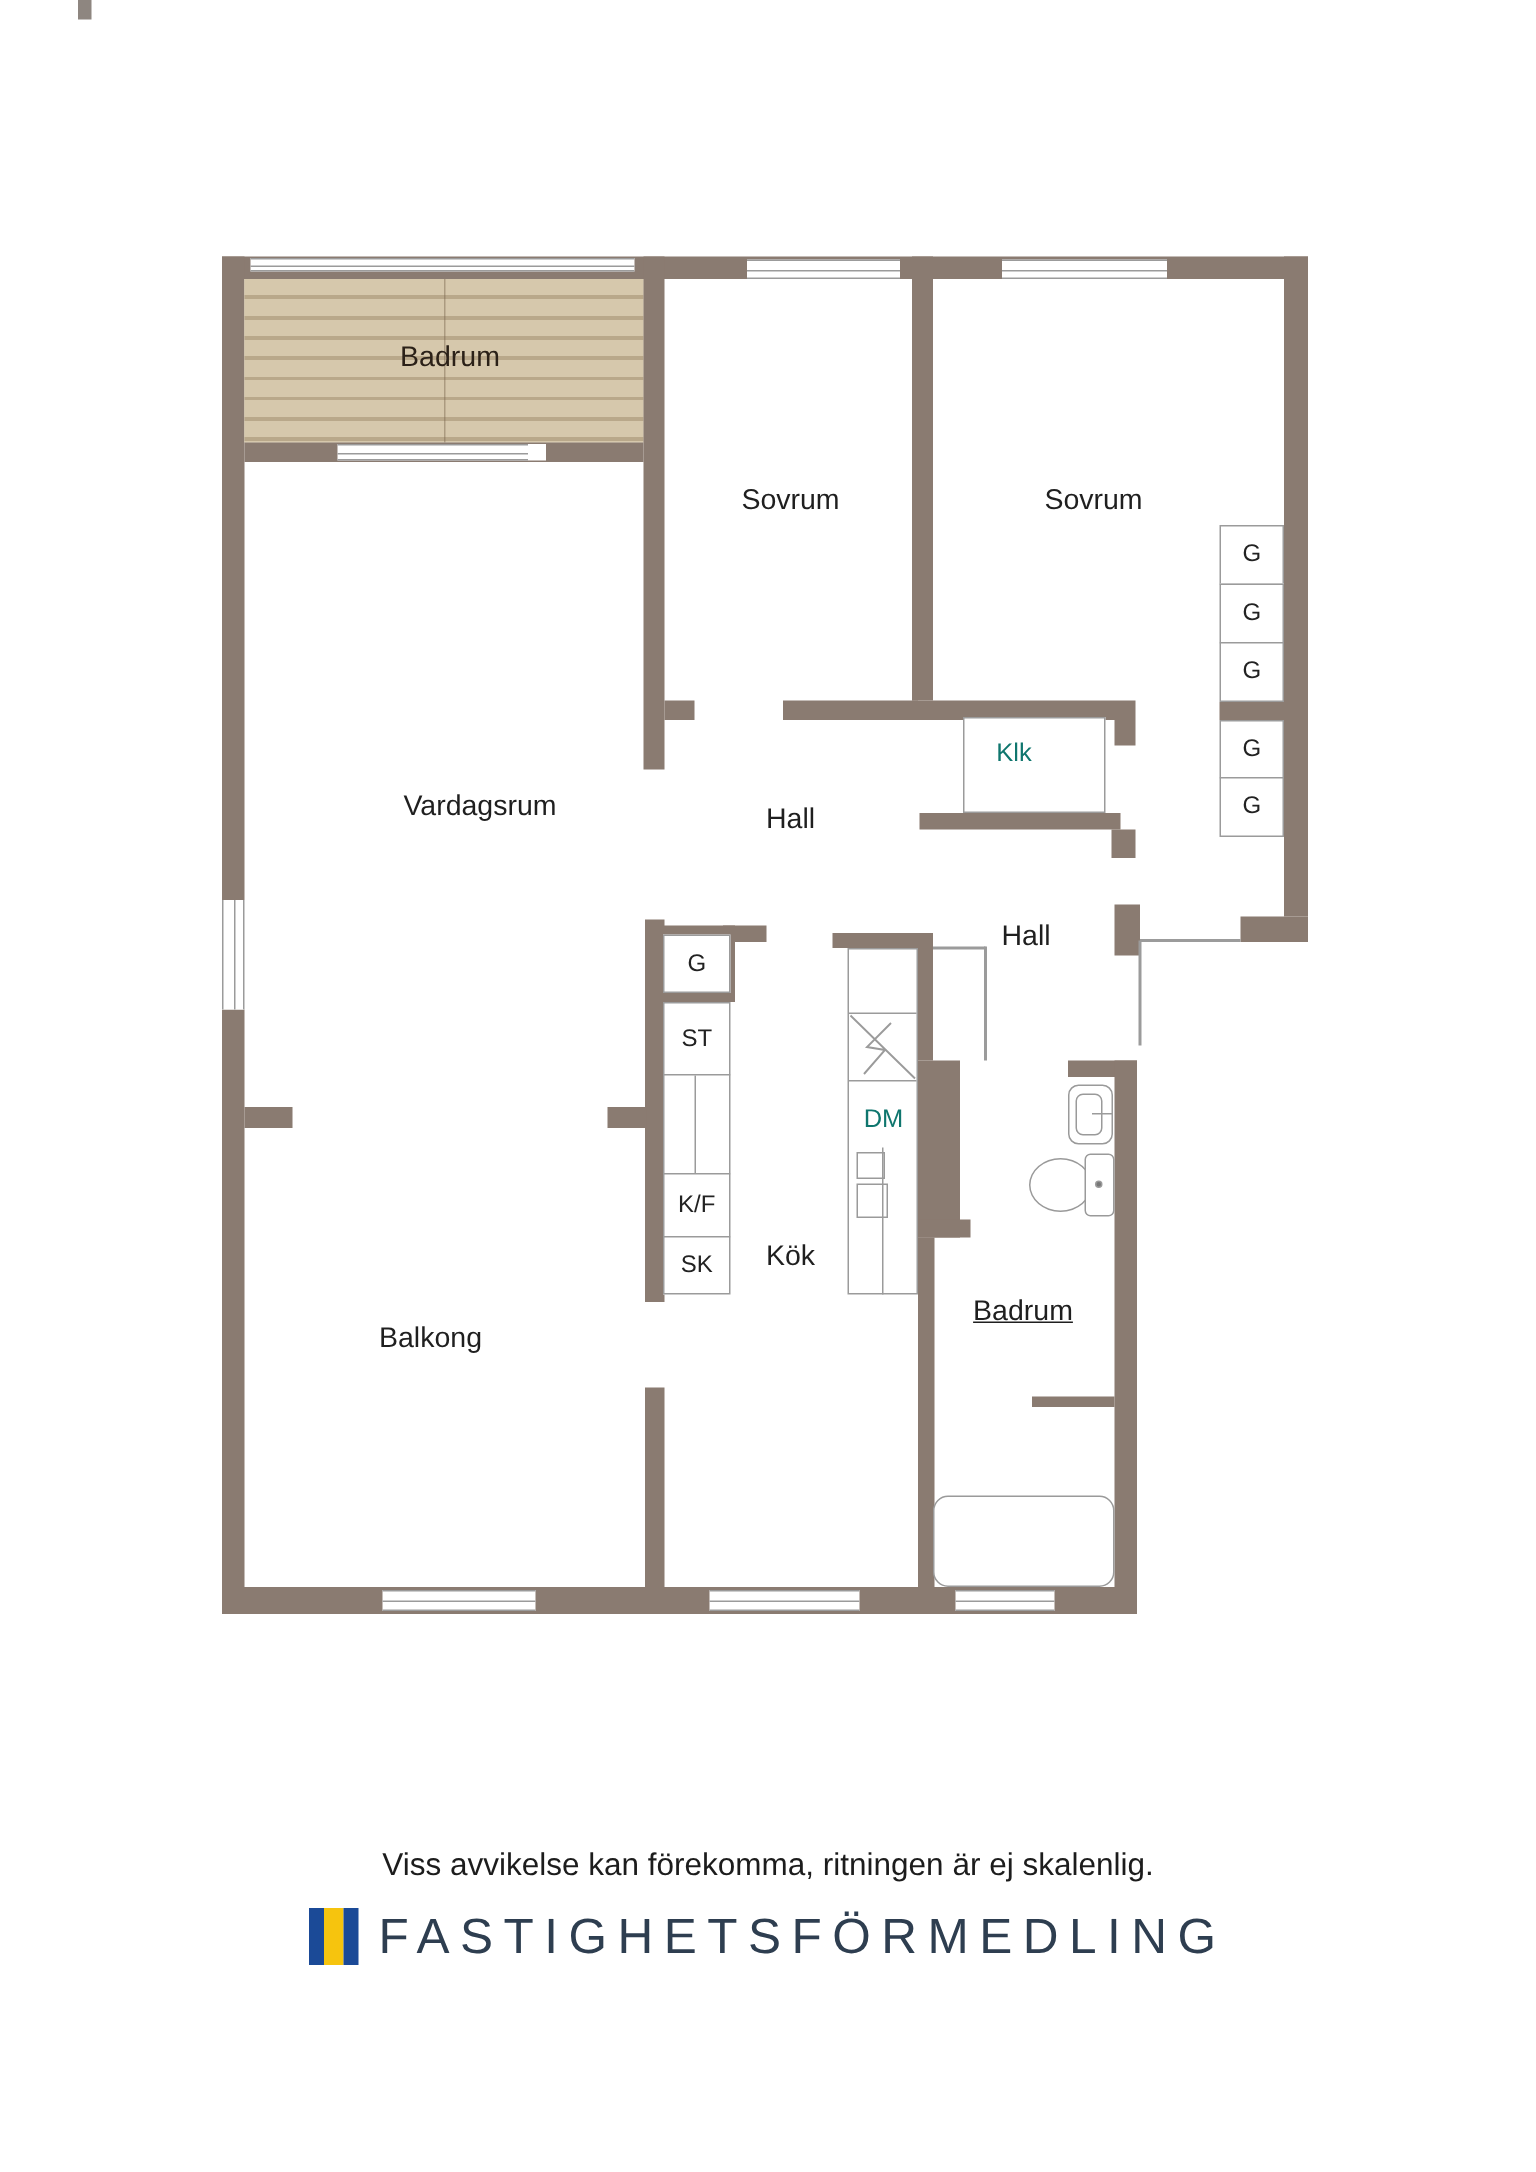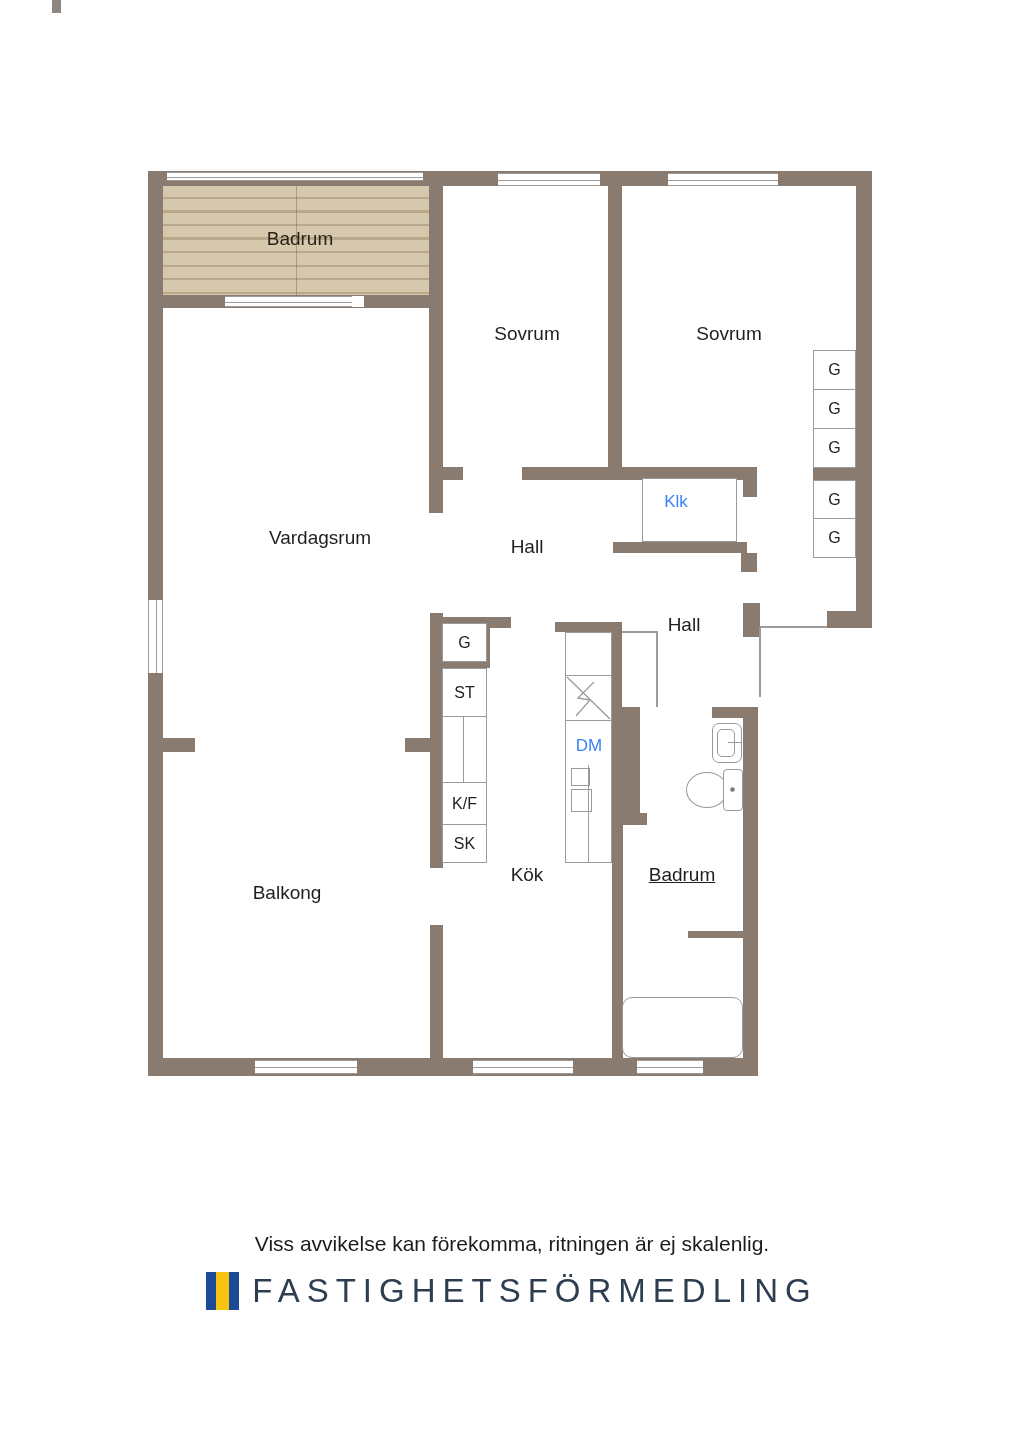--- a/index.html
+++ b/index.html
@@ -4,21 +4,21 @@
 <style>
   html,body{margin:0;padding:0;background:#fff;}
   .page{position:relative;width:1024px;height:1448px;background:#ffffff;overflow:hidden;
         font-family:"Liberation Sans",sans-serif;}
   .wall{position:absolute;background:#8a7b71;}
   .wood{position:absolute;background-color:#d0c2a6;
         background-image:repeating-linear-gradient(to bottom,#d6c8ac 0 11px,#b9a88a 11px 13.5px);}
   .wood:after{content:"";position:absolute;left:133px;top:0;bottom:0;width:1px;background:rgba(120,100,75,.45);}
   .lbl{position:absolute;transform:translate(-50%,-50%);font-size:19px;color:#1f1f1f;white-space:nowrap;}
   .lbl.small{font-size:17px;}
-  .lbl.navy{color:#3b82f6;text-align:center;}
+  .lbl.navy{color:#0f766e;text-align:center;}
   .box{position:absolute;background:#fff;border:1px solid #9b9b9b;box-sizing:border-box;
        display:flex;align-items:center;justify-content:center;font-size:16px;color:#222;}
   .win-h{position:absolute;background:#fff;border-top:1px solid #9b9b9b;border-bottom:1px solid #9b9b9b;box-sizing:border-box;}
   .win-h:after{content:"";position:absolute;left:0;right:0;top:50%;border-top:1px solid #9b9b9b;}
   .win-v{position:absolute;background:#fff;border-left:1px solid #9b9b9b;border-right:1px solid #9b9b9b;box-sizing:border-box;}
   .win-v:after{content:"";position:absolute;top:0;bottom:0;left:50%;border-left:1px solid #9b9b9b;}
   .thin{position:absolute;background:#9b9b9b;}
   .gapwhite{position:absolute;background:#fff;}
   .fixture{position:absolute;background:#fff;border:1px solid #9a9a9a;box-sizing:border-box;}
   .divline-v{position:absolute;background:#9b9b9b;width:1px;}
@@ -147,21 +147,21 @@
   <div class="fixture" style="left:622px;top:997px;width:121px;height:61px;border-radius:10px;"></div>
 
   <div class="lbl" style="left:300px;top:239px;color:#2b2118;">Badrum</div>
   <div class="lbl" style="left:527px;top:334px;">Sovrum</div>
   <div class="lbl" style="left:729px;top:334px;">Sovrum</div>
   <div class="lbl" style="left:320px;top:538px;">Vardagsrum</div>
   <div class="lbl" style="left:527px;top:547px;">Hall</div>
   <div class="lbl small navy" style="left:676px;top:502px;">Klk</div>
   <div class="lbl" style="left:684px;top:625px;">Hall</div>
   <div class="lbl small navy" style="left:589px;top:746px;">DM</div>
-  <div class="lbl" style="left:527px;top:875px;">Kök</div>
+  <div class="lbl" style="left:527px;top:838px;">Kök</div>
   <div class="lbl" style="left:682px;top:875px;text-decoration:underline;">Badrum</div>
   <div class="lbl" style="left:287px;top:893px;">Balkong</div>
 
   <div class="footer-note">Viss avvikelse kan förekomma, ritningen är ej skalenlig.</div>
   <div class="brand">
     <span class="flag">
       <span class="b1"></span>
         <span class="y"></span>
         <span class="b2"></span>
     </span>

